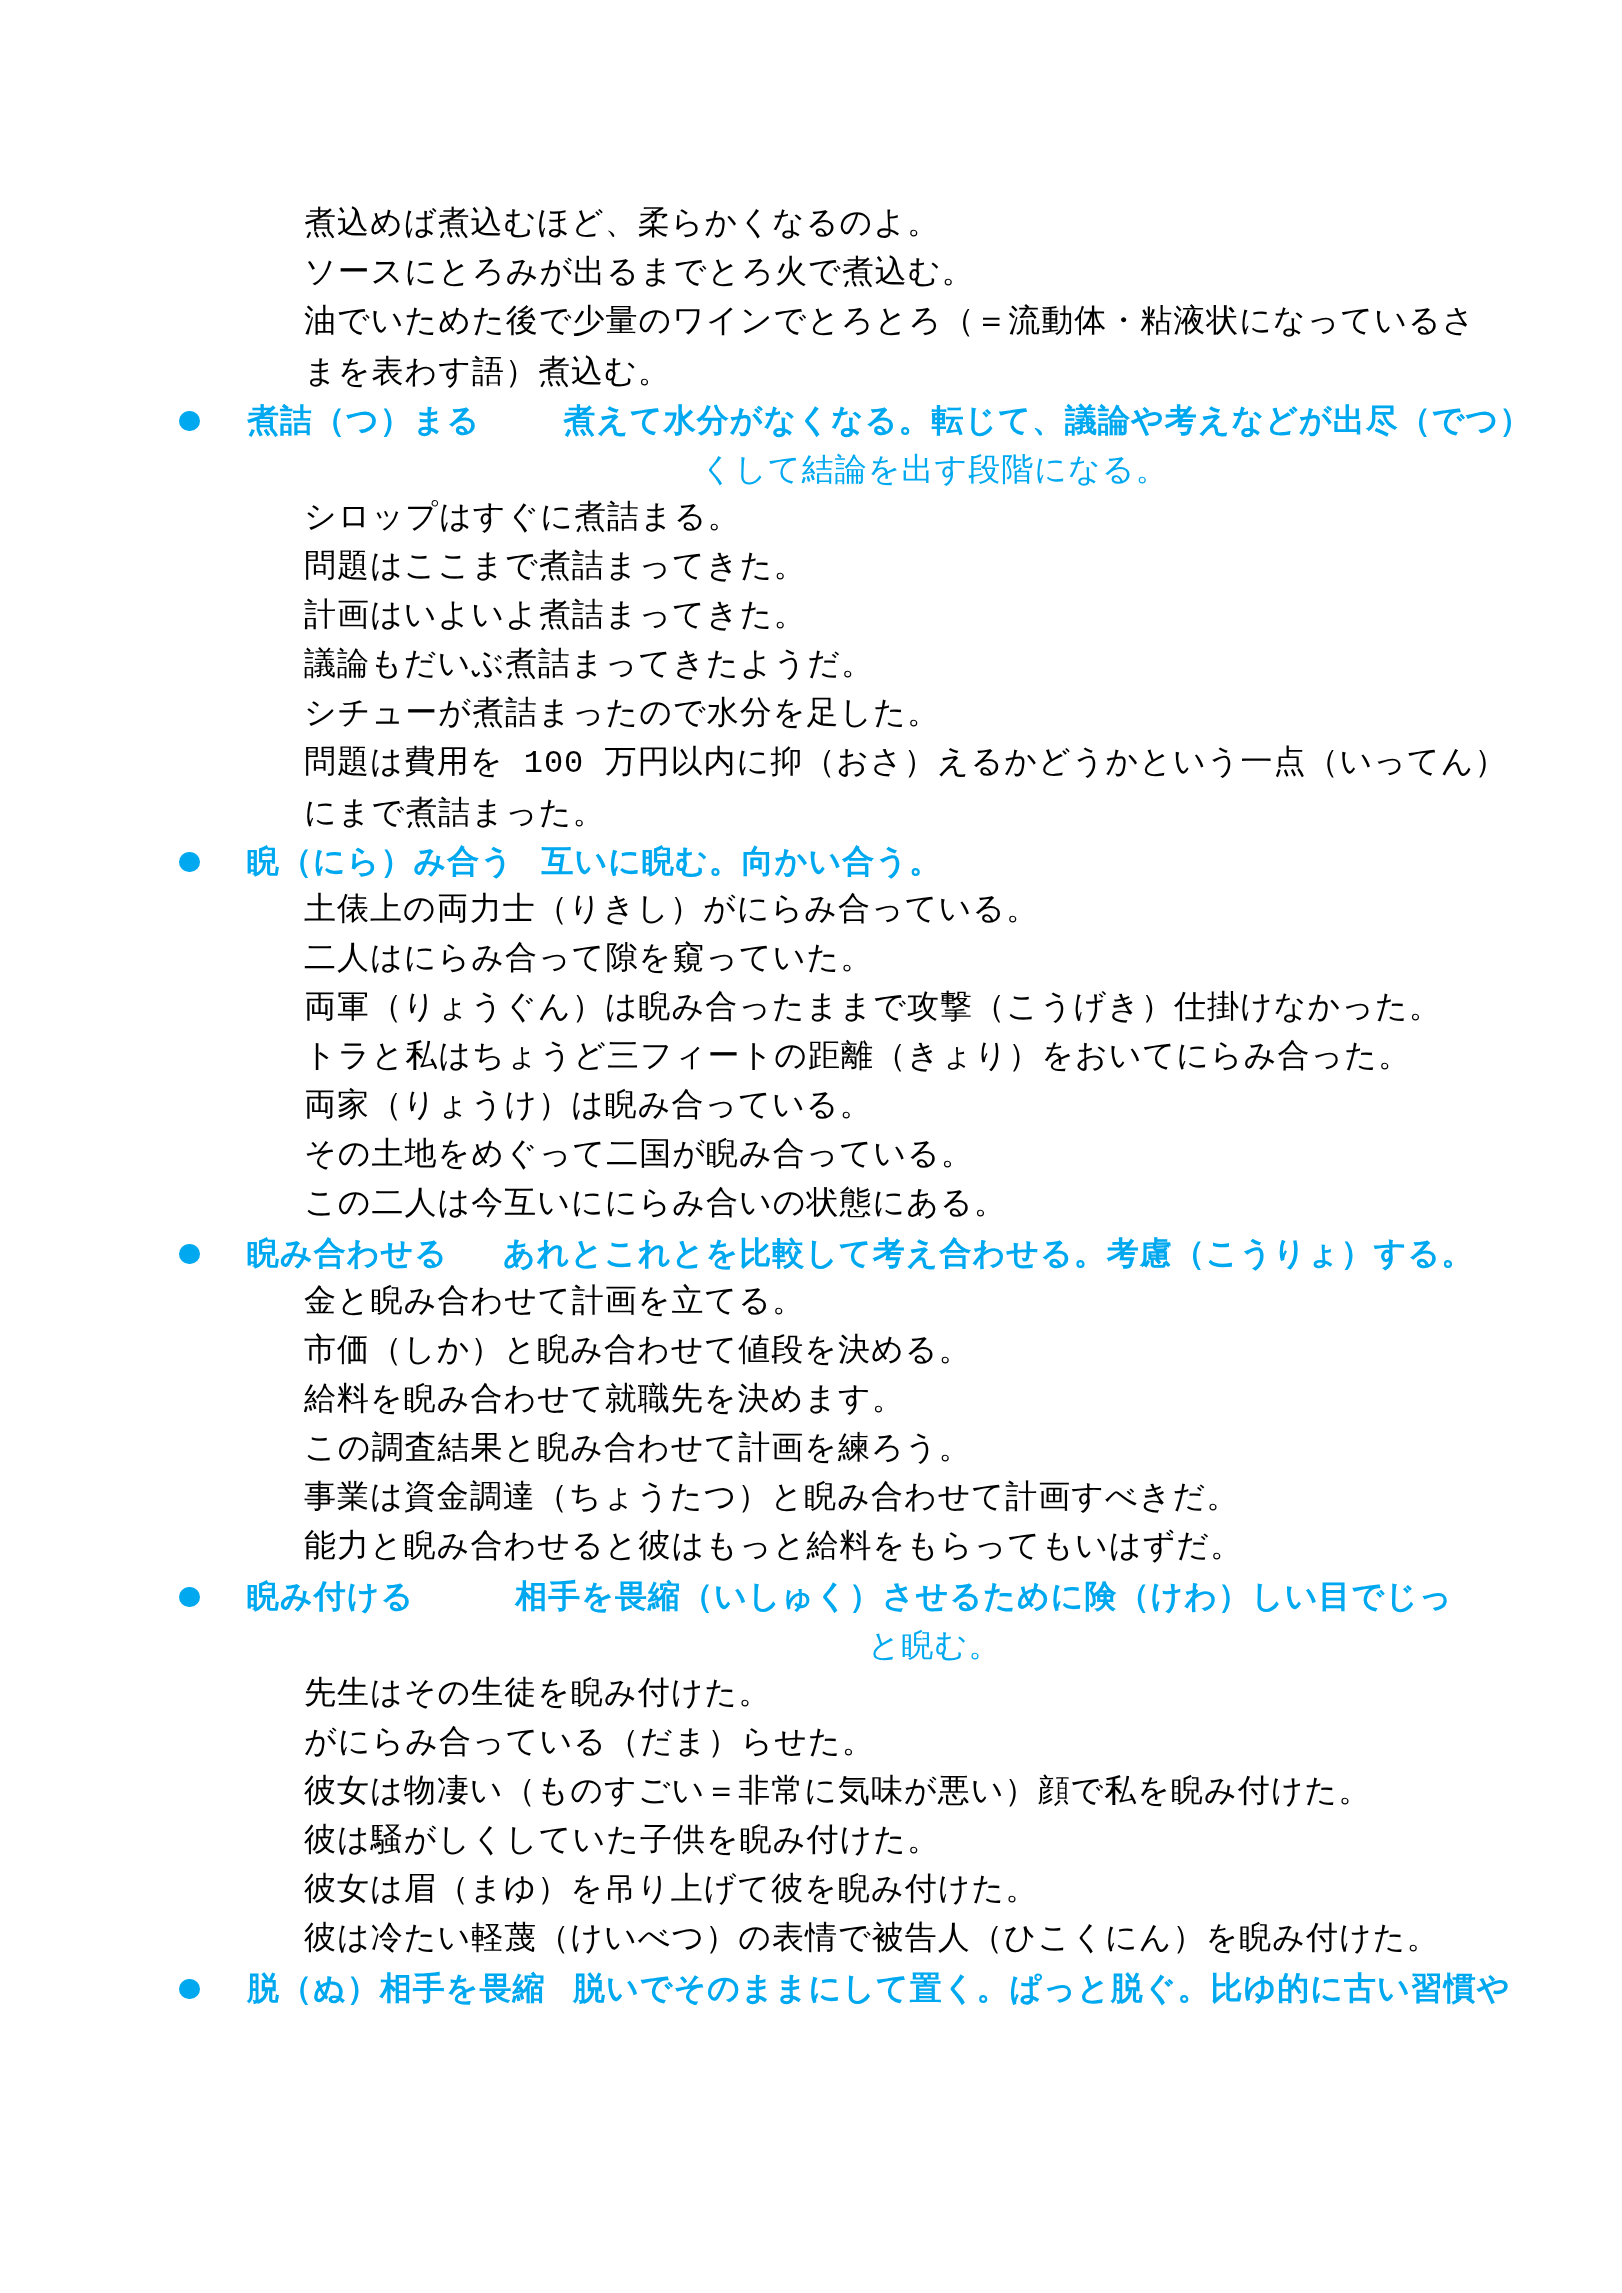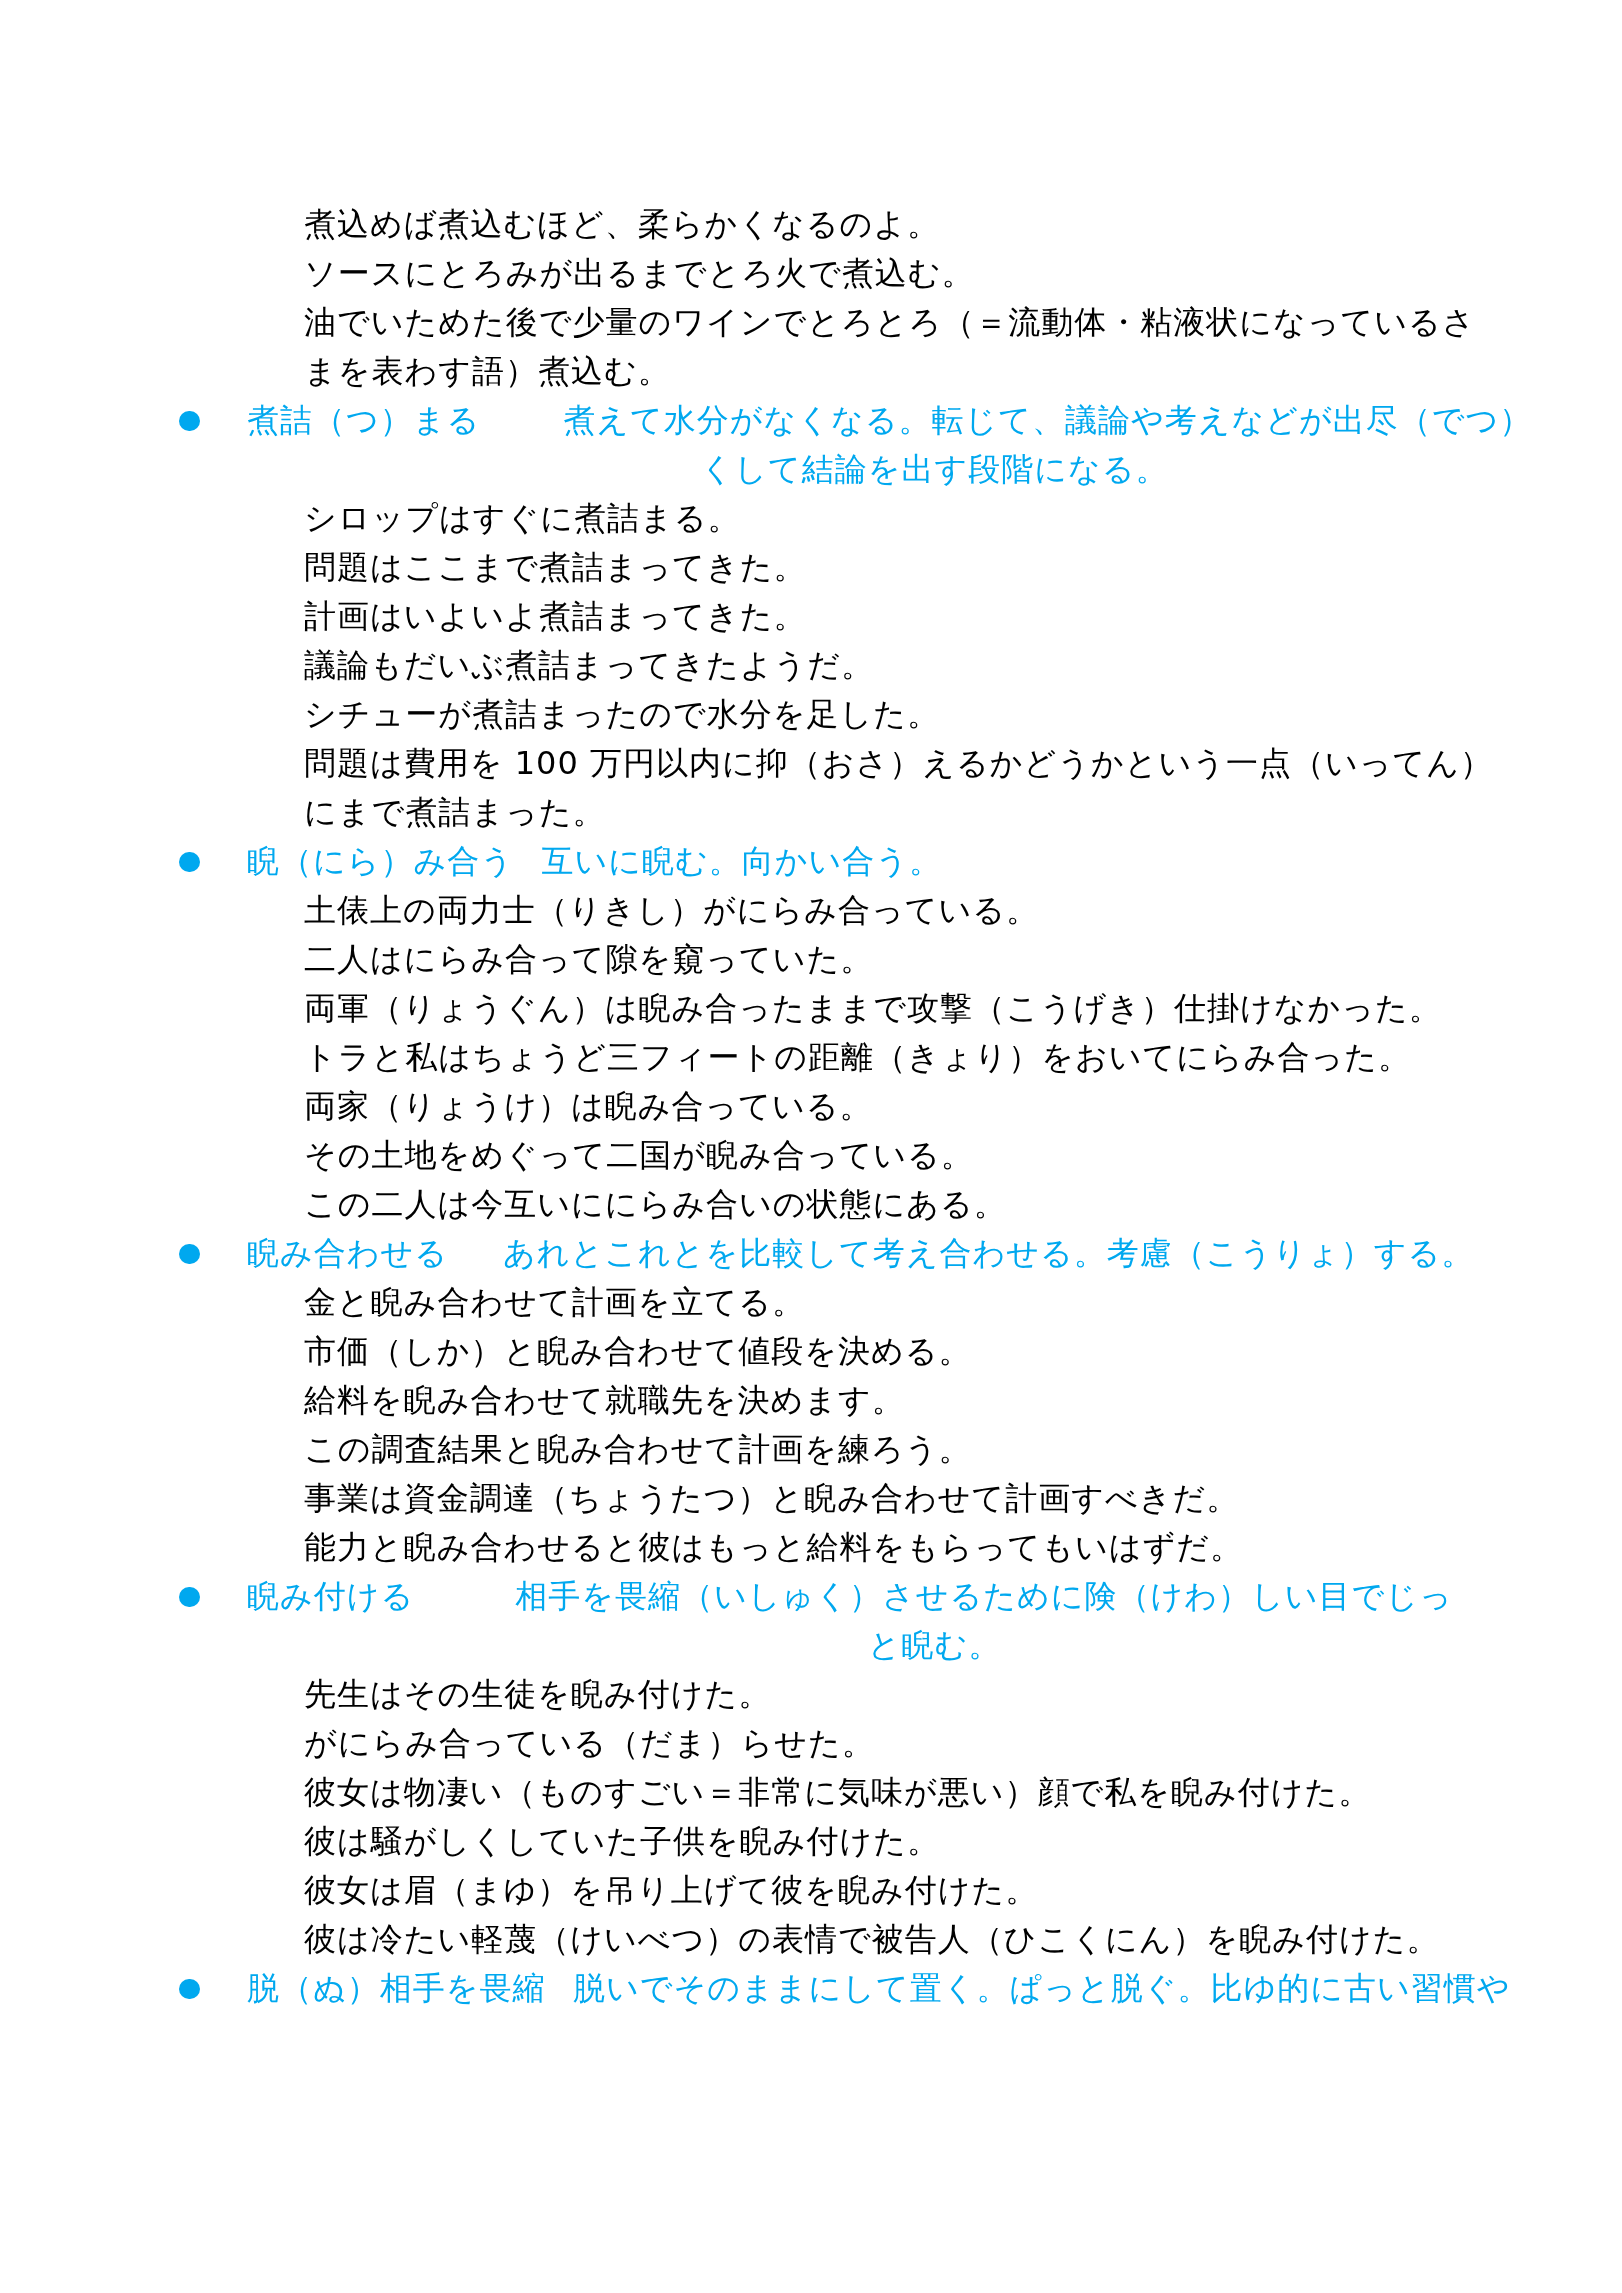--- a/index.html
+++ b/index.html
@@ -22,23 +22,23 @@
   }
   .line {
     position: relative;
     height: 49px;
     line-height: 49px;
     font-size: 32px;
     letter-spacing: 1px;
     white-space: nowrap;
     color: #000000;
   }
-  .line.example       { padding-left: 304px; }
+  .line.example       { padding-left: 304px; font-family: Liberation Mono, monospace; }
   .line.example-cont  { padding-left: 304px; }
-  .line.entry         { padding-left: 247px; color: var(--accent); }
+  .line.entry         { padding-left: 247px; color: var(--accent); font-weight: bold; }
   .line.entry-cont    { padding-left: 247px; color: var(--accent); text-align: center; }
   .bullet {
     position: absolute;
     left: 179px;
     top: 14.7px;
     width: 20.6px;
     height: 20.6px;
     border-radius: 50%;
     background: var(--accent);
   }

